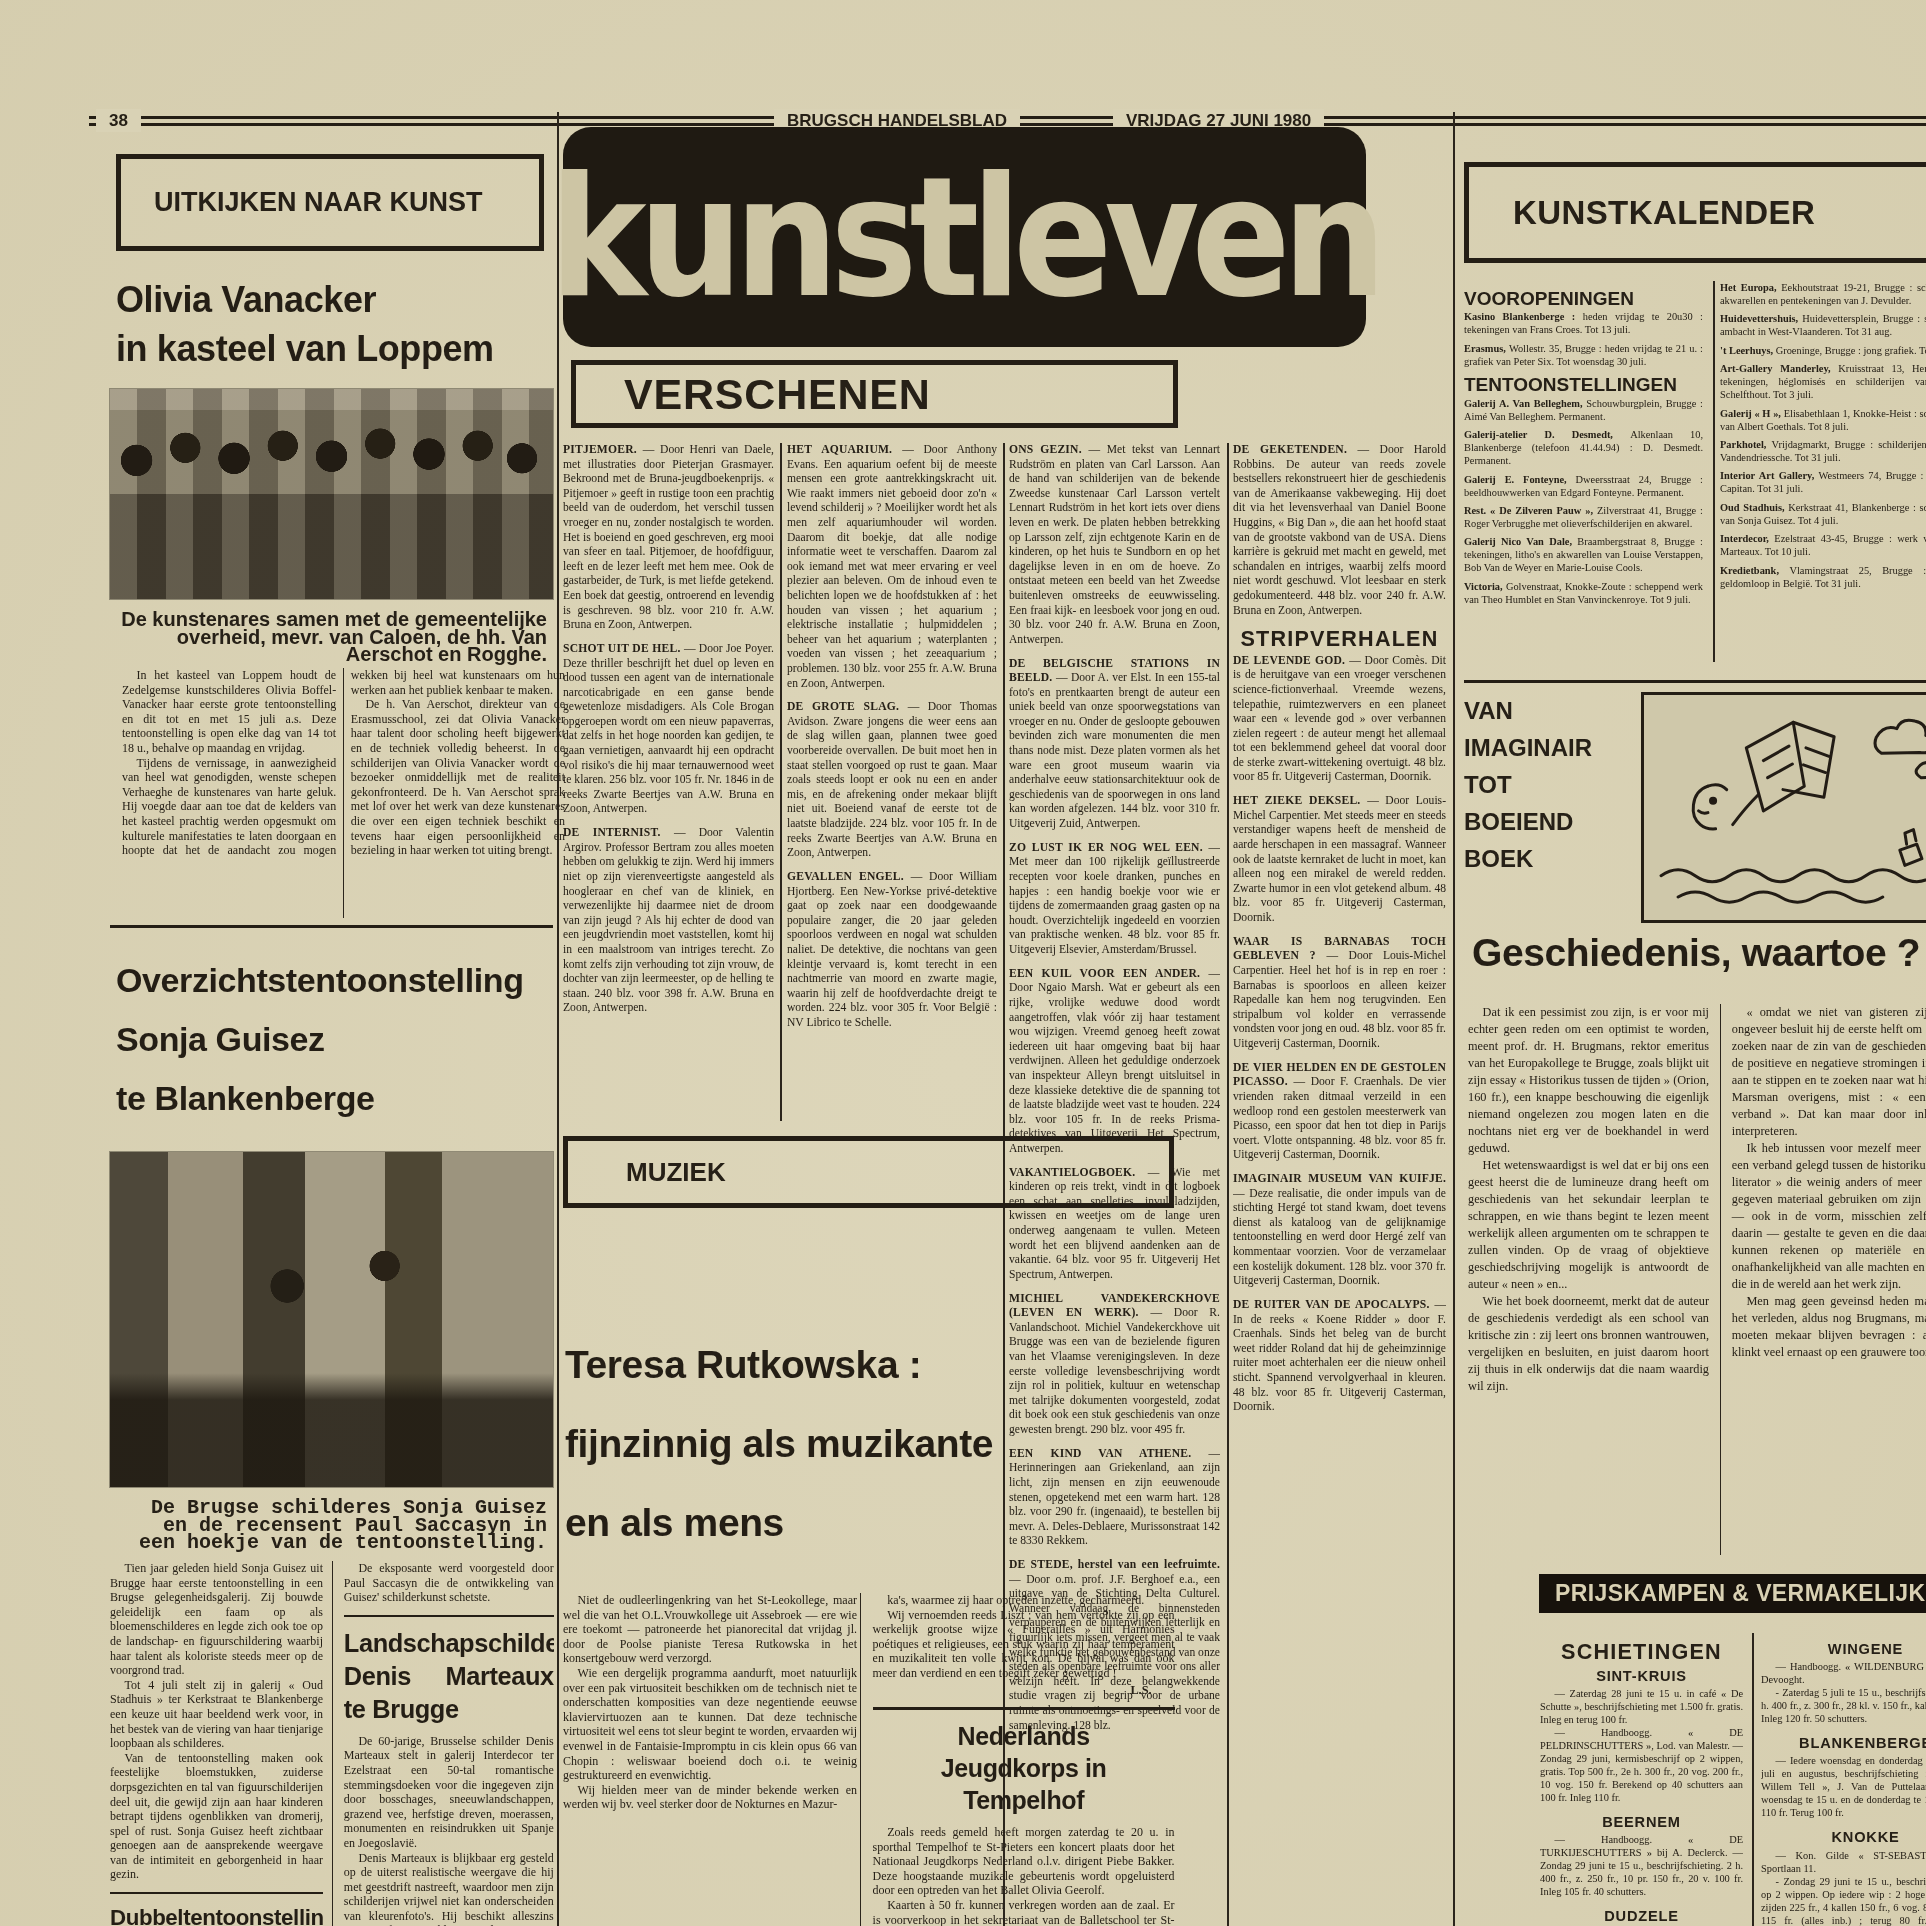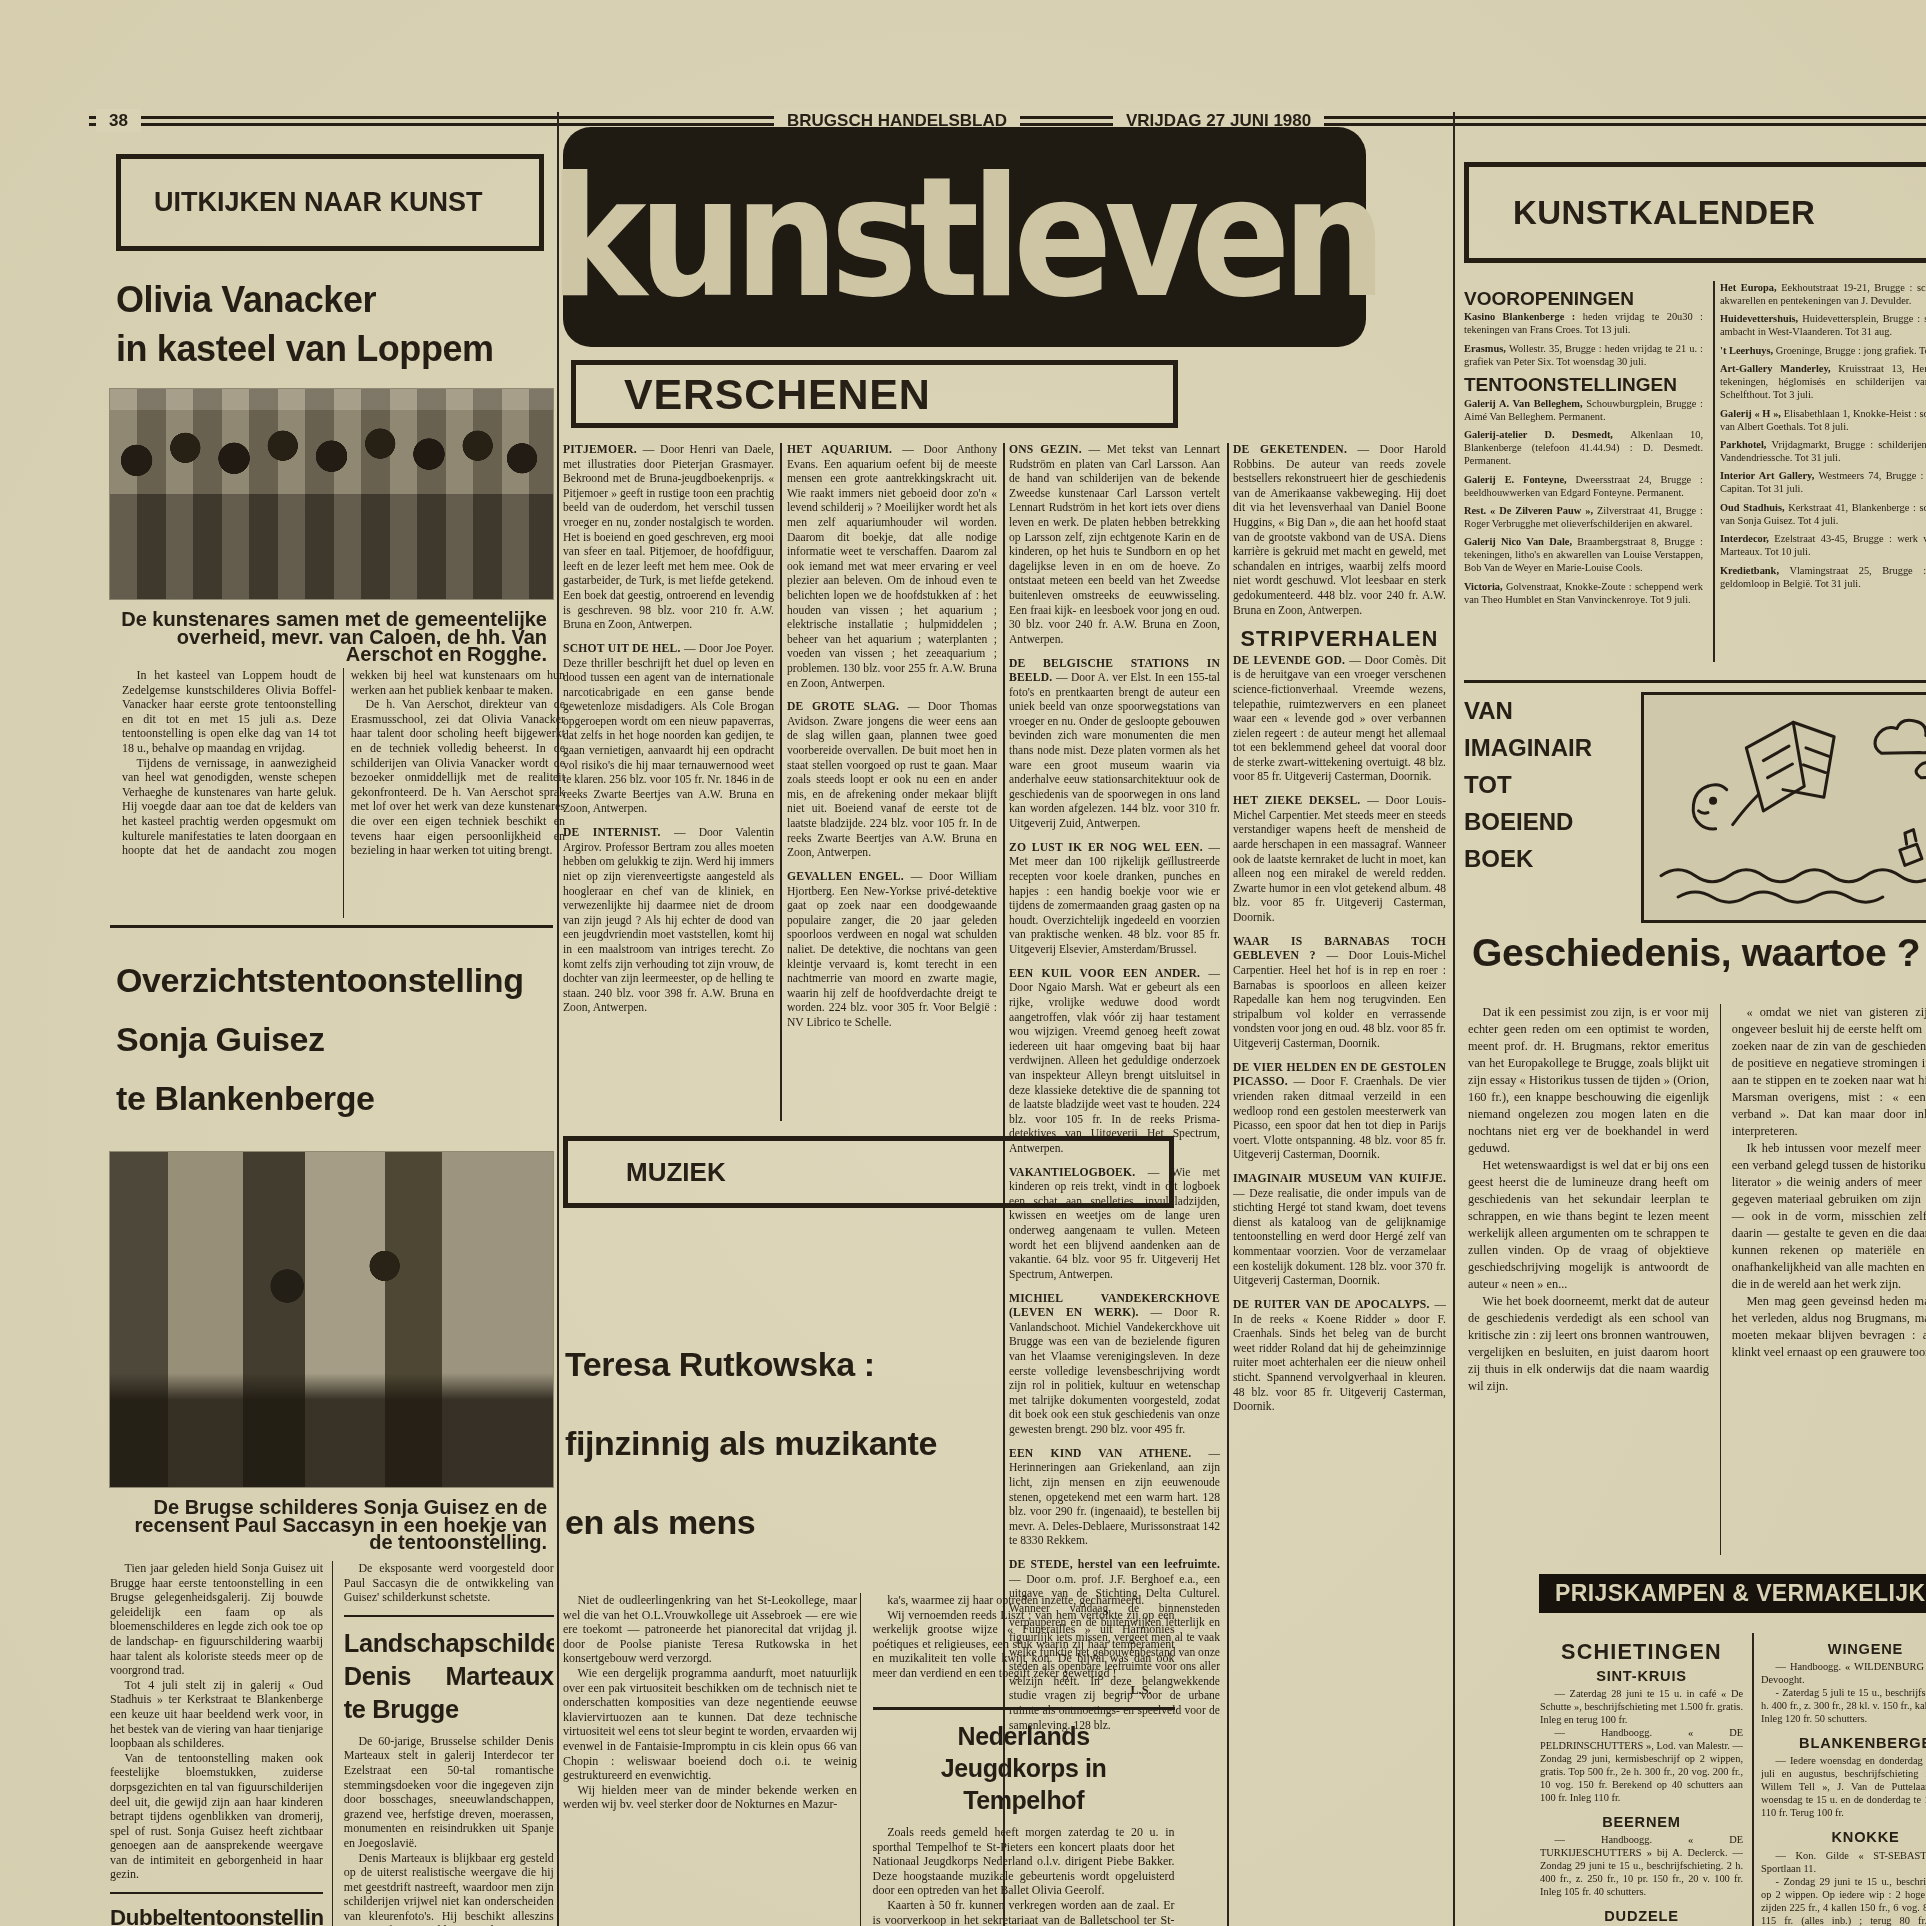--- a/index.html
+++ b/index.html
@@ -85,21 +85,21 @@
       <p class="par">Tijdens de vernissage, in aanwezigheid van heel wat genodigden, wenste schepen Verhaeghe de kunstenares van harte geluk. Hij voegde daar aan toe dat de kelders van het kasteel prachtig werden opgesmukt om kulturele manifestaties te laten doorgaan en hoopte dat het de aandacht zou mogen wekken bij heel wat kunstenaars om hun werken aan het publiek kenbaar te maken.</p>
       <p class="par">De h. Van Aerschot, direkteur van de Erasmusschool, zei dat Olivia Vanacker haar talent door scholing heeft bijgewerkt en de techniek volledig beheerst. In de schilderijen van Olivia Vanacker wordt de bezoeker onmiddellijk met de realiteit gekonfronteerd. De h. Van Aerschot sprak met lof over het werk van deze kunstenares die over een eigen techniek beschikt en tevens haar eigen persoonlijkheid en bezieling in haar werken tot uiting brengt.</p>
     </div>
 <div class="b hrule" style="left:110px;top:925px;width:443px;"></div>
 <div class="b hl" style="left:116px;top:951px;width:435px;font-size:34px;line-height:59px;">
   <div>Overzichtstentoonstelling</div>
   <div>Sonja Guisez</div>
   <div>te Blankenberge</div>
 </div>
 <div class="b photo photo2" style="left:110px;top:1152px;width:443px;height:335px;"></div>
-<div class="b cap" style="left:116px;top:1499px;width:431px;">De Brugse schilderes Sonja Guisez en de recensent Paul Saccasyn in een hoekje van de tentoonstelling.</div>
+<div class="b cap" style="left:116px;top:1499px;width:431px;font-family:Liberation Mono, monospace;">De Brugse schilderes Sonja Guisez en de recensent Paul Saccasyn in een hoekje van de tentoonstelling.</div>
 
 <div class="b body-t" style="left:110px;top:1561px;width:213px;height:821px;overflow:hidden;">
   <div>
         <p class="par">Tien jaar geleden hield Sonja Guisez uit Brugge haar eerste tentoonstelling in een Brugse gelegenheidsgalerij. Zij bouwde geleidelijk een faam op als bloemenschilderes en legde zich ook toe op de landschap- en figuurschildering waarbij haar talent als koloriste steeds meer op de voorgrond trad.</p>
         <p class="par">Tot 4 juli stelt zij in galerij « Oud Stadhuis » ter Kerkstraat te Blankenberge een keuze uit haar beeldend werk voor, in het bestek van de viering van haar tienjarige loopbaan als schilderes.</p>
         <p class="par">Van de tentoonstelling maken ook feestelijke bloemstukken, zuiderse dorpsgezichten en tal van figuurschilderijen deel uit, die gewijd zijn aan haar kinderen betrapt tijdens ogenblikken van dromerij, spel of rust. Sonja Guisez heeft zichtbaar genoegen aan de aansprekende weergave van de intimiteit en geborgenheid in haar gezin.</p>
       </div>
   <div class="flow-hr"></div>
   <div class="hl" style="font-size:22.3px;line-height:28px;text-align:center;">Dubbeltentoonstelling in galerij Victoria</div>
 
@@ -155,21 +155,21 @@
       <p class="ent"><b>HET ZIEKE DEKSEL. </b>— Door Louis-Michel Carpentier. Met steeds meer en steeds verstandiger wapens heeft de mensheid de aarde herschapen in een massagraf. Wanneer ook de laatste kernraket de lucht in moet, kan alleen nog een mirakel de wereld redden. Zwarte humor in een vlot getekend album. 48 blz. voor 85 fr. Uitgeverij Casterman, Doornik.</p>
       <p class="ent"><b>WAAR IS BARNABAS TOCH GEBLEVEN ? </b>— Door Louis-Michel Carpentier. Heel het hof is in rep en roer : Barnabas is spoorloos en alleen keizer Rapedalle kan hem nog terugvinden. Een stripalbum vol kolder en verrassende vondsten voor jong en oud. 48 blz. voor 85 fr. Uitgeverij Casterman, Doornik.</p>
       <p class="ent"><b>DE VIER HELDEN EN DE GESTOLEN PICASSO. </b>— Door F. Craenhals. De vier vrienden raken ditmaal verzeild in een wedloop rond een gestolen meesterwerk van Picasso, een spoor dat hen tot diep in Parijs voert. Vlotte ontspanning. 48 blz. voor 85 fr. Uitgeverij Casterman, Doornik.</p>
       <p class="ent"><b>IMAGINAIR MUSEUM VAN KUIFJE. </b>— Deze realisatie, die onder impuls van de stichting Hergé tot stand kwam, doet tevens dienst als kataloog van de gelijknamige tentoonstelling en werd door Hergé zelf van kommentaar voorzien. Voor de verzamelaar een kostelijk dokument. 128 blz. voor 370 fr. Uitgeverij Casterman, Doornik.</p>
       <p class="ent"><b>DE RUITER VAN DE APOCALYPS. </b>— In de reeks « Koene Ridder » door F. Craenhals. Sinds het beleg van de burcht weet ridder Roland dat hij de geheimzinnige ruiter moet achterhalen eer die nieuw onheil sticht. Spannend vervolgverhaal in kleuren. 48 blz. voor 85 fr. Uitgeverij Casterman, Doornik.</p>
     </div>
 
 <div class="b boxlab" style="left:563px;top:1136px;width:601px;height:62px;border-width:5px;">
   <span style="font-size:26px;padding-left:58px;">MUZIEK</span>
 </div>
-<div class="b hl" style="left:565px;top:1325px;width:609px;font-size:34px;line-height:79px;">
+<div class="b hl" style="left:565px;top:1325px;width:609px;font-size:39px;line-height:79px;">
   <div>Teresa Rutkowska :</div>
   <div>fijnzinnig als muzikante</div>
   <div>en als mens</div>
 </div>
 <div class="b body-t" style="left:563px;top:1593px;width:294px;height:420px;overflow:hidden;">
       <p class="par">Niet de oudleerlingenkring van het St-Leokollege, maar wel die van het O.L.Vrouwkollege uit Assebroek — ere wie ere toekomt — patroneerde het pianorecital dat vrijdag jl. door de Poolse pianiste Teresa Rutkowska in het konsertgebouw werd verzorgd.</p>
       <p class="par">Wie een dergelijk programma aandurft, moet natuurlijk over een pak virtuositeit beschikken om de technisch niet te onderschatten komposities van deze negentiende eeuwse klaviervirtuozen aan te kunnen. Dat deze technische virtuositeit wel eens tot sleur begint te worden, ervaarden wij evenwel in de Fantaisie-Impromptu in cis klein opus 66 van Chopin : weliswaar boeiend doch o.i. te weinig gestruktureerd en evenwichtig.</p>
       <p class="par">Wij hielden meer van de minder bekende werken en werden wij bv. veel sterker door de Nokturnes en Mazur-</p>
     </div>
 <div class="b body-t" style="left:860px;top:1593px;width:302px;height:420px;overflow:hidden;border-left:1.2px solid #2b251c;padding-left:11.6px;">

